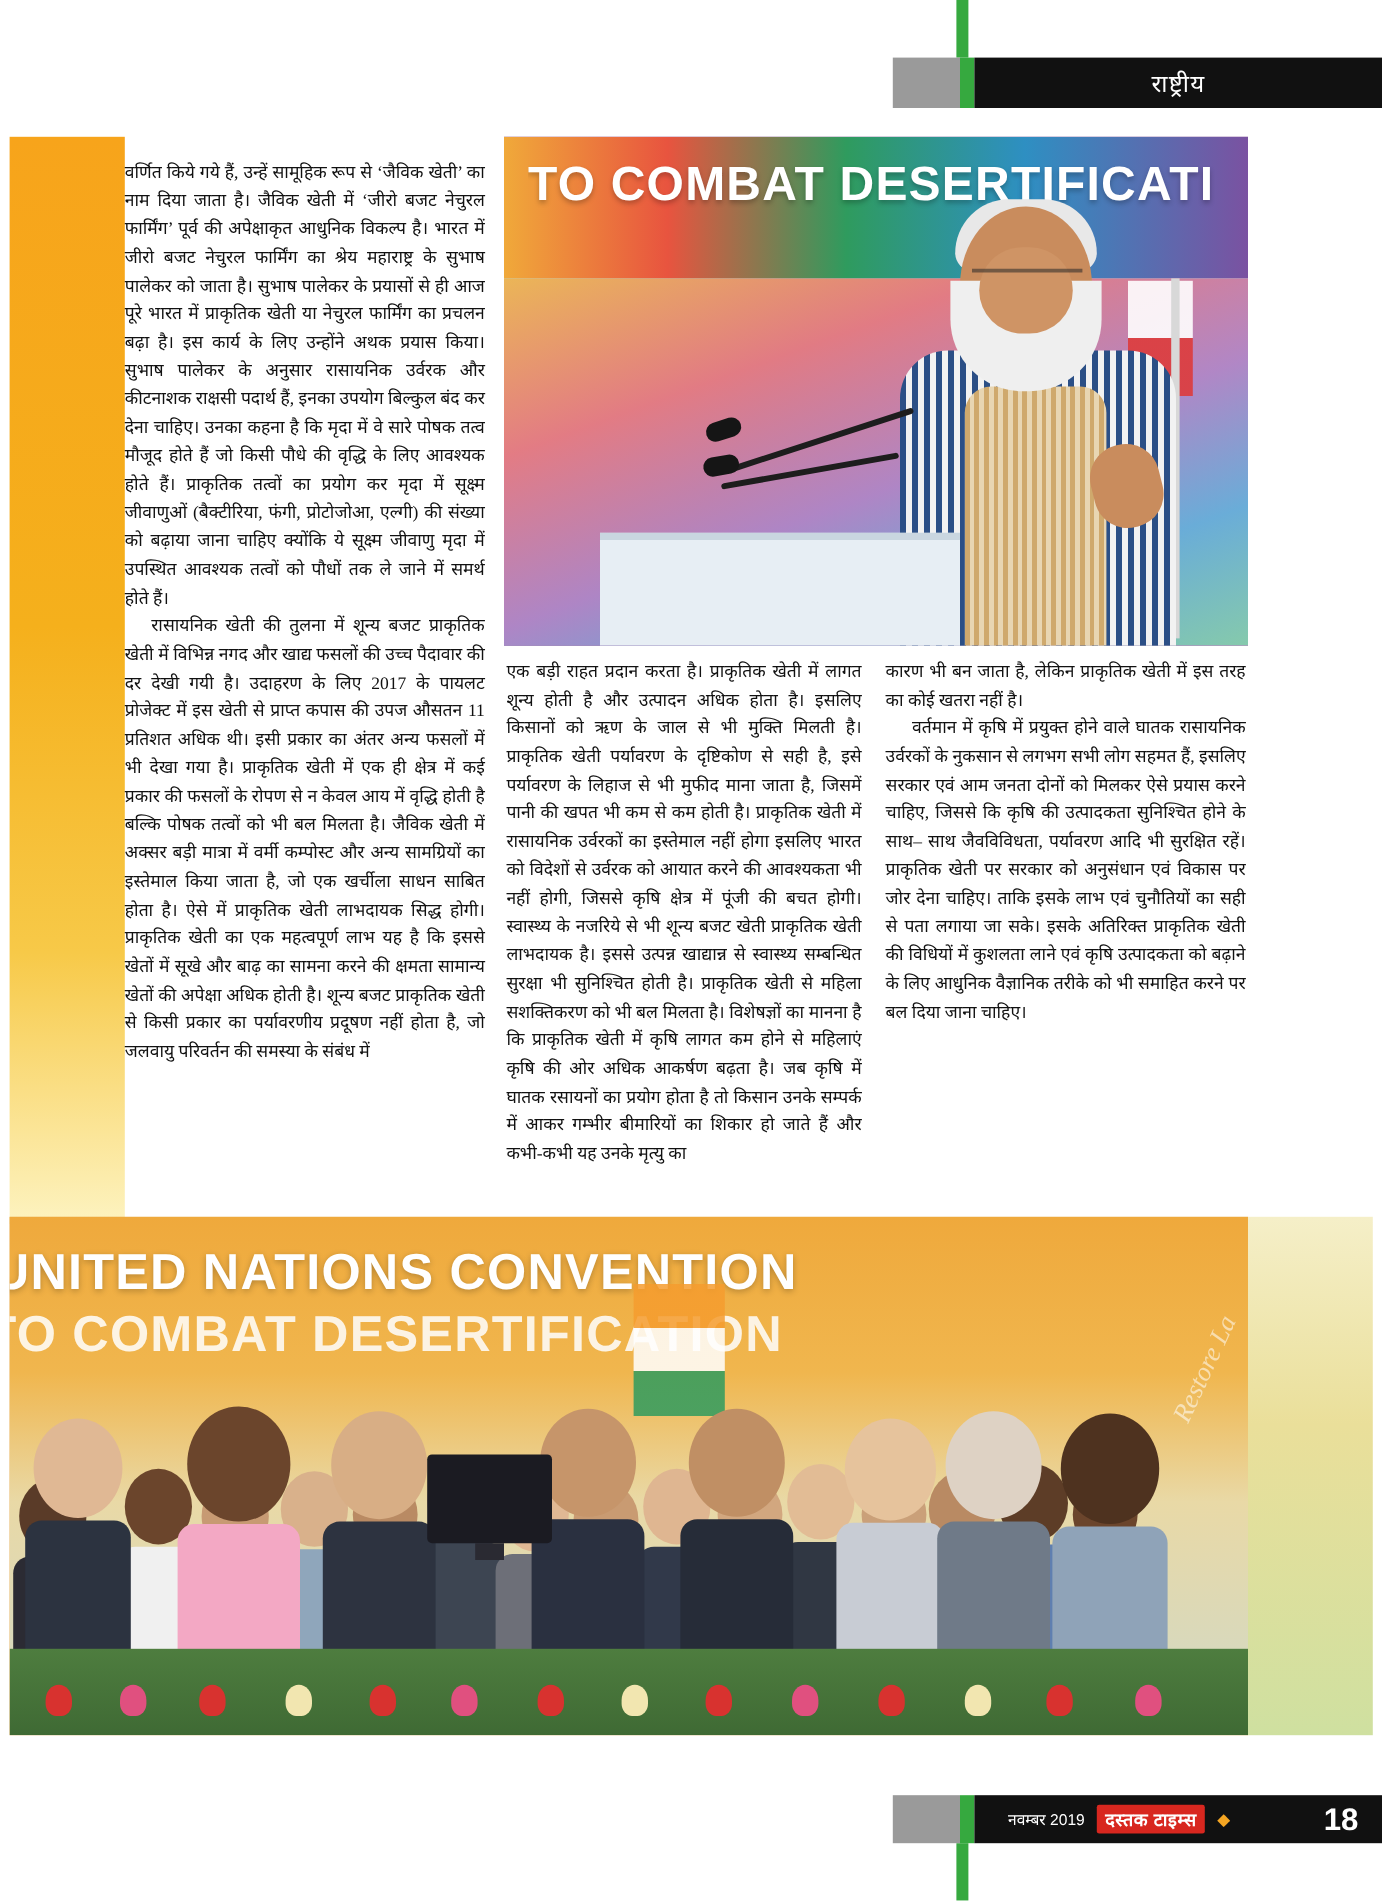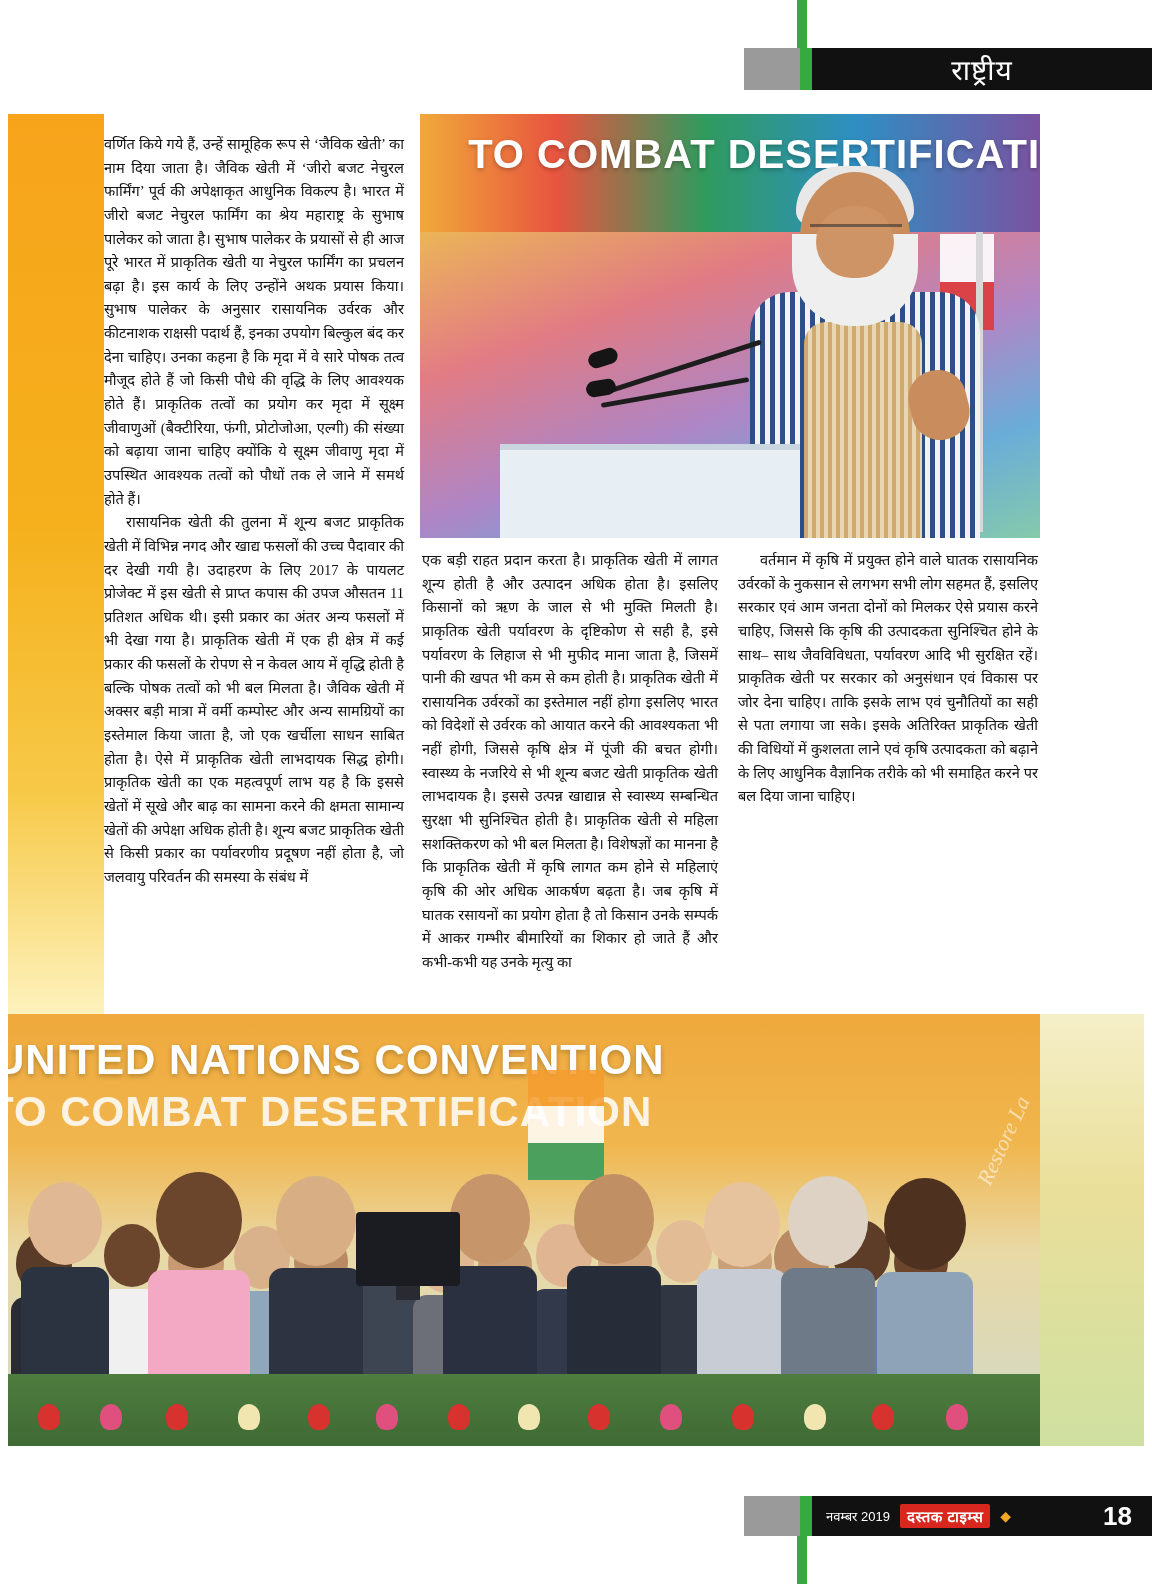--- a/index.html
+++ b/index.html
@@ -39,21 +39,21 @@
   }
   .header-black {
     flex: 1;
     height: 100%;
     background: #111111;
     color: #ffffff;
     display: flex;
     align-items: center;
     justify-content: center;
     font-family: "Liberation Sans", sans-serif;
-    font-size: 28px;
+    font-size: 20px;
     letter-spacing: 1px;
   }
   .header-vert-green {
     position: absolute;
     top: 0;
     left: 797px;
     width: 10px;
     height: 48px;
     background: #36a93f;
   }
@@ -103,21 +103,20 @@
 
   
   .photo-top {
     position: absolute;
     top: 114px;
     left: 420px;
     width: 620px;
     height: 424px;
     overflow: hidden;
     background: #701a75;
-    text-align: right;
   }
   .pt-sky {
     position: absolute;
     inset: 0;
     background: linear-gradient(120deg, #b9dff0 0%, #8fc9e6 40%, #cfe7f2 100%);
   }
   .pt-banner {
     position: absolute;
     top: 0;
     left: 0;
@@ -419,21 +418,21 @@
   .footer-green {
     width: 12px;
     background: #36a93f;
   }
   .footer-black {
     flex: 1;
     background: #111111;
     display: flex;
     align-items: center;
     gap: 10px;
-    padding-left: 14px;
+    padding-left: 28px;
     color: #ffffff;
     font-family: "Liberation Sans", sans-serif;
   }
   .footer-date {
     font-size: 13px;
   }
   .footer-logo {
     background: #d8271f;
     color: #ffffff;
     font-size: 15px;
@@ -503,20 +502,21 @@
   <div class="col col-1">
     <p class="first">वर्णित किये गये हैं, उन्हें सामूहिक रूप से ‘जैविक खेती’ का नाम दिया जाता है। जैविक खेती में ‘जीरो बजट नेचुरल फार्मिंग’ पूर्व की अपेक्षाकृत आधुनिक विकल्प है। भारत में जीरो बजट नेचुरल फार्मिंग का श्रेय महाराष्ट्र के सुभाष पालेकर को जाता है। सुभाष पालेकर के प्रयासों से ही आज पूरे भारत में प्राकृतिक खेती या नेचुरल फार्मिंग का प्रचलन बढ़ा है। इस कार्य के लिए उन्होंने अथक प्रयास किया। सुभाष पालेकर के अनुसार रासायनिक उर्वरक और कीटनाशक राक्षसी पदार्थ हैं, इनका उपयोग बिल्कुल बंद कर देना चाहिए। उनका कहना है कि मृदा में वे सारे पोषक तत्व मौजूद होते हैं जो किसी पौधे की वृद्धि के लिए आवश्यक होते हैं। प्राकृतिक तत्वों का प्रयोग कर मृदा में सूक्ष्म जीवाणुओं (बैक्टीरिया, फंगी, प्रोटोजोआ, एल्गी) की संख्या को बढ़ाया जाना चाहिए क्योंकि ये सूक्ष्म जीवाणु मृदा में उपस्थित आवश्यक तत्वों को पौधों तक ले जाने में समर्थ होते हैं।</p>
     <p>रासायनिक खेती की तुलना में शून्य बजट प्राकृतिक खेती में विभिन्न नगद और खाद्य फसलों की उच्च पैदावार की दर देखी गयी है। उदाहरण के लिए 2017 के पायलट प्रोजेक्ट में इस खेती से प्राप्त कपास की उपज औसतन 11 प्रतिशत अधिक थी। इसी प्रकार का अंतर अन्य फसलों में भी देखा गया है। प्राकृतिक खेती में एक ही क्षेत्र में कई प्रकार की फसलों के रोपण से न केवल आय में वृद्धि होती है बल्कि पोषक तत्वों को भी बल मिलता है। जैविक खेती में अक्सर बड़ी मात्रा में वर्मी कम्पोस्ट और अन्य सामग्रियों का इस्तेमाल किया जाता है, जो एक खर्चीला साधन साबित होता है। ऐसे में प्राकृतिक खेती लाभदायक सिद्ध होगी। प्राकृतिक खेती का एक महत्वपूर्ण लाभ यह है कि इससे खेतों में सूखे और बाढ़ का सामना करने की क्षमता सामान्य खेतों की अपेक्षा अधिक होती है। शून्य बजट प्राकृतिक खेती से किसी प्रकार का पर्यावरणीय प्रदूषण नहीं होता है, जो जलवायु परिवर्तन की समस्या के संबंध में</p>
   </div>
 
   <div class="col col-2">
     <p class="first">एक बड़ी राहत प्रदान करता है। प्राकृतिक खेती में लागत शून्य होती है और उत्पादन अधिक होता है। इसलिए किसानों को ऋण के जाल से भी मुक्ति मिलती है। प्राकृतिक खेती पर्यावरण के दृष्टिकोण से सही है, इसे पर्यावरण के लिहाज से भी मुफीद माना जाता है, जिसमें पानी की खपत भी कम से कम होती है। प्राकृतिक खेती में रासायनिक उर्वरकों का इस्तेमाल नहीं होगा इसलिए भारत को विदेशों से उर्वरक को आयात करने की आवश्यकता भी नहीं होगी, जिससे कृषि क्षेत्र में पूंजी की बचत होगी। स्वास्थ्य के नजरिये से भी शून्य बजट खेती प्राकृतिक खेती लाभदायक है। इससे उत्पन्न खाद्यान्न से स्वास्थ्य सम्बन्धित सुरक्षा भी सुनिश्चित होती है। प्राकृतिक खेती से महिला सशक्तिकरण को भी बल मिलता है। विशेषज्ञों का मानना है कि प्राकृतिक खेती में कृषि लागत कम होने से महिलाएं कृषि की ओर अधिक आकर्षण बढ़ता है। जब कृषि में घातक रसायनों का प्रयोग होता है तो किसान उनके सम्पर्क में आकर गम्भीर बीमारियों का शिकार हो जाते हैं और कभी-कभी यह उनके मृत्यु का</p>
   </div>
 
   <div class="col col-3">
+    <p class="first">कारण भी बन जाता है, लेकिन प्राकृतिक खेती में इस तरह का कोई खतरा नहीं है।</p>
     <p>वर्तमान में कृषि में प्रयुक्त होने वाले घातक रासायनिक उर्वरकों के नुकसान से लगभग सभी लोग सहमत हैं, इसलिए सरकार एवं आम जनता दोनों को मिलकर ऐसे प्रयास करने चाहिए, जिससे कि कृषि की उत्पादकता सुनिश्चित होने के साथ– साथ जैवविविधता, पर्यावरण आदि भी सुरक्षित रहें। प्राकृतिक खेती पर सरकार को अनुसंधान एवं विकास पर जोर देना चाहिए। ताकि इसके लाभ एवं चुनौतियों का सही से पता लगाया जा सके। इसके अतिरिक्त प्राकृतिक खेती की विधियों में कुशलता लाने एवं कृषि उत्पादकता को बढ़ाने के लिए आधुनिक वैज्ञानिक तरीके को भी समाहित करने पर बल दिया जाना चाहिए।</p>
   </div>
 
   <div class="photo-bottom">
     <div class="pb-bg"></div>
     <div class="pb-title">UNITED NATIONS CONVENTION</div>
     <div class="pb-title2">TO COMBAT DESERTIFICATION</div>
     <div class="pb-flag"></div>
     <div class="pb-watermark">Restore La</div>
 

